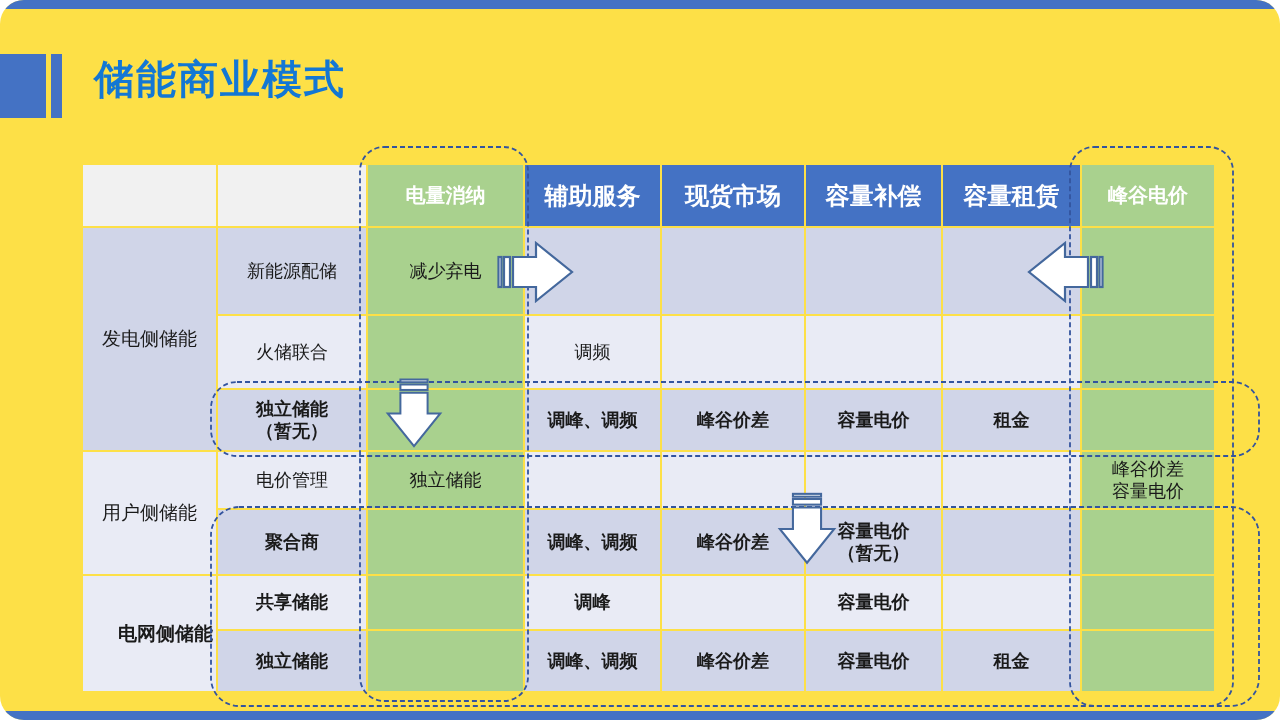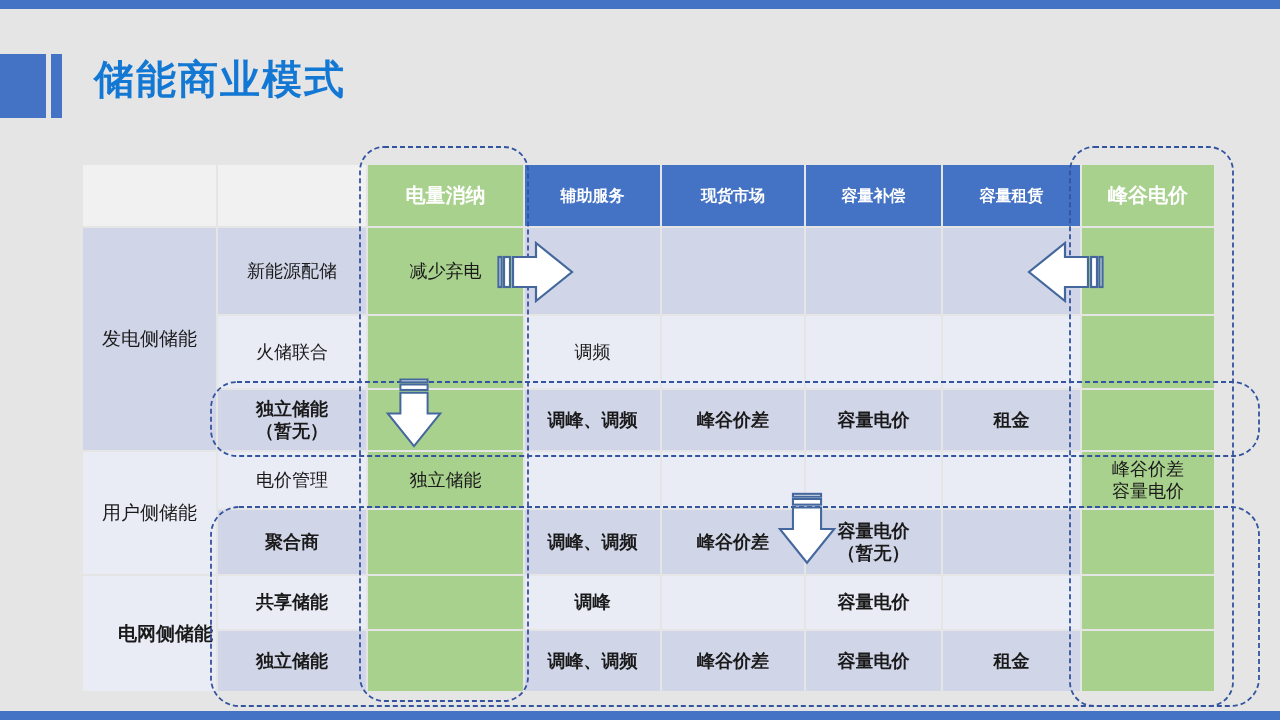--- a/index.html
+++ b/index.html
@@ -1,31 +1,31 @@
 <!DOCTYPE html>
 <html><head>
 <meta charset="utf-8">
 <style>
   html,body{margin:0;padding:0;background:#fff;}
-  .slide{position:relative;width:1280px;height:720px;background:#e5e5e5;overflow:hidden;
-         font-family:"Liberation Sans",sans-serif;color:#1a1a1a;}
+  .slide{position:relative;width:1280px;height:720px;background:#fde047;overflow:hidden;
+         font-family:"Liberation Sans",sans-serif;color:#1a1a1a;border-radius:24px;}
   .topbar{position:absolute;left:0;top:0;width:1280px;height:9px;background:#4472C4;}
   .bottombar{position:absolute;left:0;top:711px;width:1280px;height:9px;background:#4472C4;}
   .title-square{position:absolute;left:0;top:54px;width:46px;height:64px;background:#4472C4;}
   .title-bar{position:absolute;left:51px;top:54px;width:11px;height:64px;background:#4472C4;}
   .page-title{position:absolute;left:94px;top:52px;font-size:40px;font-weight:700;color:#1377D4;letter-spacing:2px;}
 
   .tbl{position:absolute;left:83px;top:165px;display:grid;
        grid-template-columns:133px 148px 155px 135px 142px 135px 137px 132px;
        grid-template-rows:61px 86px 72px 60px 56px 64px 53px 60px;
        gap:2px;}
   .cell{display:flex;align-items:center;justify-content:center;text-align:center;
         font-size:18px;line-height:1.25;white-space:pre-line;}
   .hg{background:#F1F1F1;}
-  .hb{background:#4472C4;color:#fff;font-weight:700;font-size:16px;}
+  .hb{background:#4472C4;color:#fff;font-weight:700;font-size:24px;}
   .ghd{background:#A9D18E;color:#fff;font-weight:700;font-size:20px;}
   .g{background:#A9D18E;}
   .d{background:#D0D5E8;text-align:right;}
   .l{background:#E9EBF5;}
   .b{font-weight:700;}
   .grp{font-size:19px;}
 
   .overlay{position:absolute;left:0;top:0;width:1280px;height:720px;pointer-events:none;}
   .arrow{position:absolute;}
 </style>

